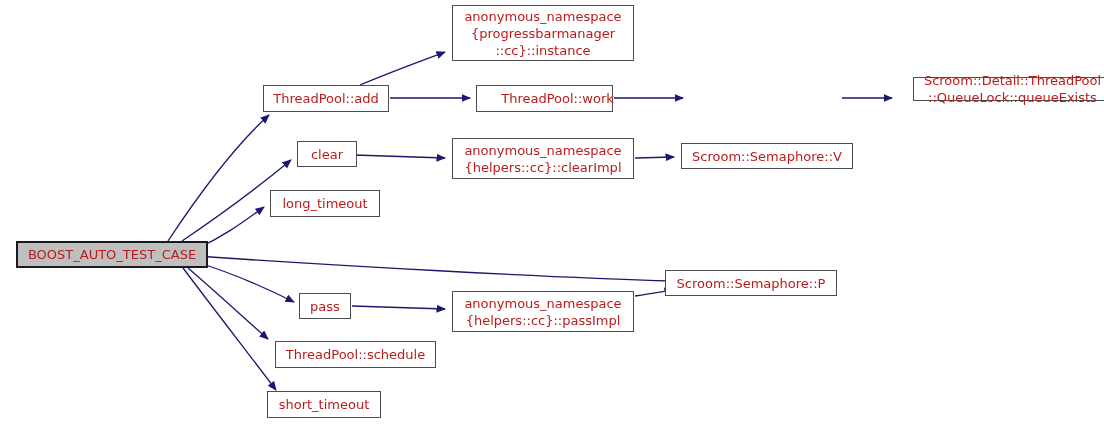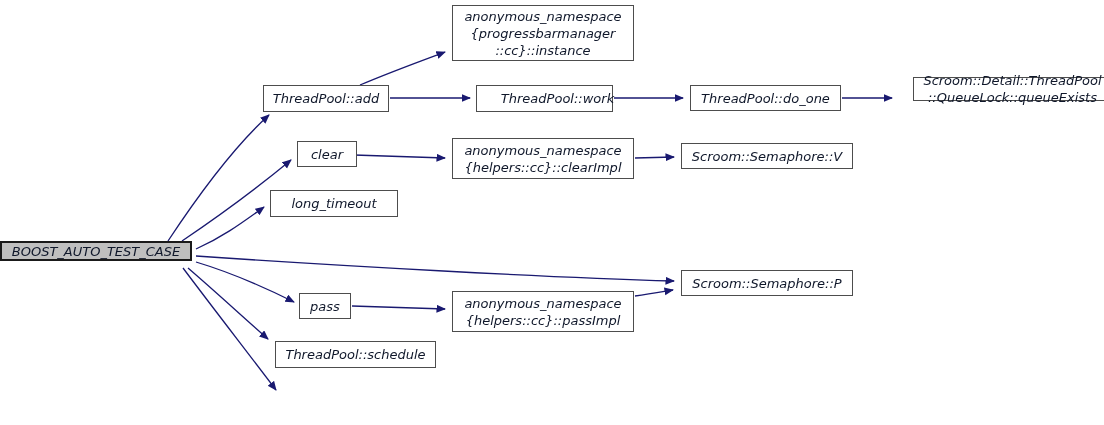--- a/index.html
+++ b/index.html
@@ -24,28 +24,27 @@
     pointer-events: none;
   }
   .node {
     position: absolute;
     box-sizing: border-box;
     display: flex;
     align-items: center;
     justify-content: center;
     background: #ffffff;
     border: 1px solid #4d4d4d;
-    color: #0f172a;
+    color: #b91c1c;
     font-size: 13px;
     line-height: 17px;
     white-space: pre-line;
     text-align: center;
     cursor: pointer;
     padding: 0 2px;
-    font-style: italic;
   }
   .node--highlight {
     background: #bfbfbf;
     border: 2px solid #1a1a1a;
   }
 </style>
 </head>
 <body>
 
 <div id="canvas">
@@ -68,47 +67,47 @@
       <path d="M390,98 L470,98" marker-end="url(#arrow)"></path>
       <path d="M614,98 L683,98" marker-end="url(#arrow)"></path>
       <path d="M842,98 L892,98" marker-end="url(#arrow)"></path>
       <path d="M354,155 C385,156 415,157 445,158" marker-end="url(#arrow)"></path>
       <path d="M635,158 L674,157" marker-end="url(#arrow)"></path>
       <path d="M352,306 C382,307 415,308 445,309" marker-end="url(#arrow)"></path>
       <path d="M635,296 C650,294 661,292 673,290" marker-end="url(#arrow)"></path>
     </g>
   </svg>
 
-  <div class="node node--highlight" style="left:0; top:241px; width:192px; height:20px;">BOOST_AUTO_TEST_CASE</div>
+  <div class="node node--highlight" style="left:16px; top:241px; width:192px; height:27px;">BOOST_AUTO_TEST_CASE</div>
 
   <div class="node" style="left:263px; top:85px; width:126px; height:27px;">ThreadPool::add</div>
 
   <div class="node" style="left:452px; top:5px; width:182px; height:56px;">anonymous_namespace
 {progressbarmanager
 ::cc}::instance</div>
 
   <div class="node" style="left:476px; top:85px; width:137px; height:27px;padding-left:28px;">ThreadPool::work</div>
 
-  <div class="node" style="left:690px; top:85px; width:151px; height:26px;">ThreadPool::do_one</div>
 
   <div class="node" style="left:913px; top:77px; width:199px; height:24px;">Scroom::Detail::ThreadPool
 ::QueueLock::queueExists</div>
 
   <div class="node" style="left:297px; top:141px; width:60px; height:26px;">clear</div>
 
   <div class="node" style="left:452px; top:138px; width:182px; height:41px;">anonymous_namespace
 {helpers::cc}::clearImpl</div>
 
   <div class="node" style="left:681px; top:143px; width:172px; height:26px;">Scroom::Semaphore::V</div>
 
-  <div class="node" style="left:270px; top:190px; width:128px; height:27px;">long_timeout</div>
+  <div class="node" style="left:270px; top:190px; width:110px; height:27px;">long_timeout</div>
 
-  <div class="node" style="left:681px; top:270px; width:172px; height:26px;">Scroom::Semaphore::P</div>
+  <div class="node" style="left:665px; top:270px; width:172px; height:26px;">Scroom::Semaphore::P</div>
 
   <div class="node" style="left:299px; top:293px; width:52px; height:26px;text-align:center;">pass</div>
 
   <div class="node" style="left:452px; top:291px; width:182px; height:41px;">anonymous_namespace
 {helpers::cc}::passImpl</div>
 
   <div class="node" style="left:243px; top:341px; width:161px; height:27px;margin-left:32px;">ThreadPool::schedule</div>
 
+  <div class="node" style="left:267px; top:391px; width:114px; height:27px;">short_timeout</div>
 
 </div>
 
 </body></html>

